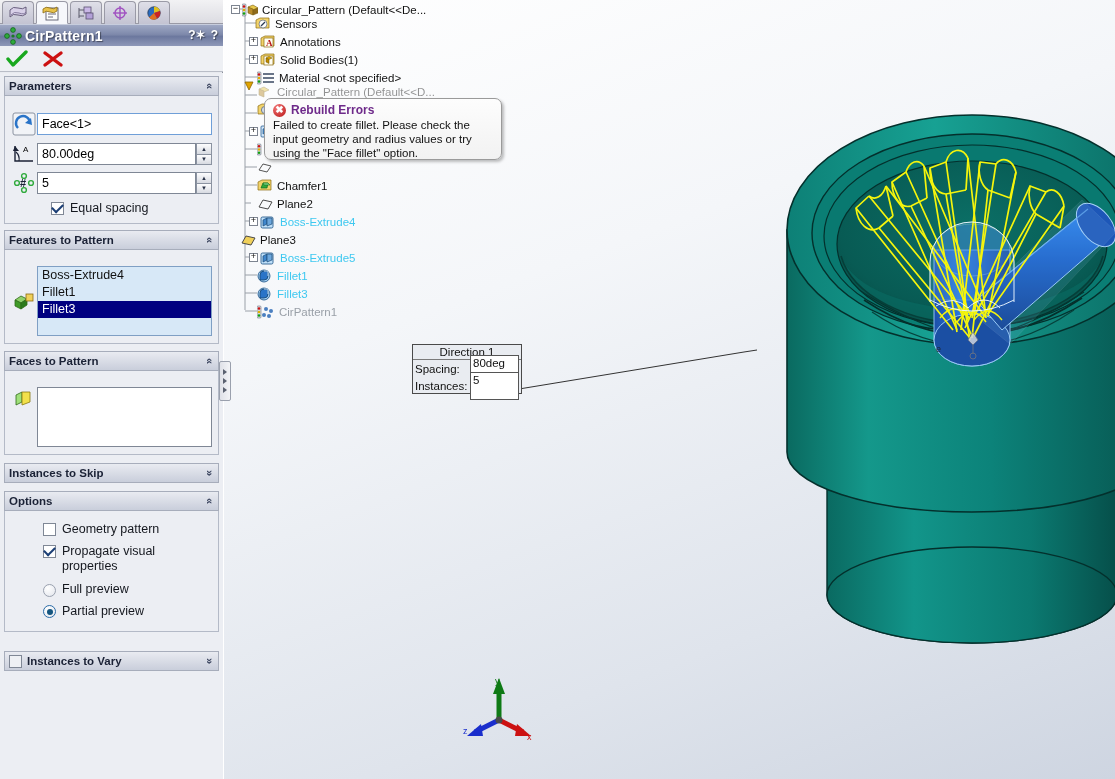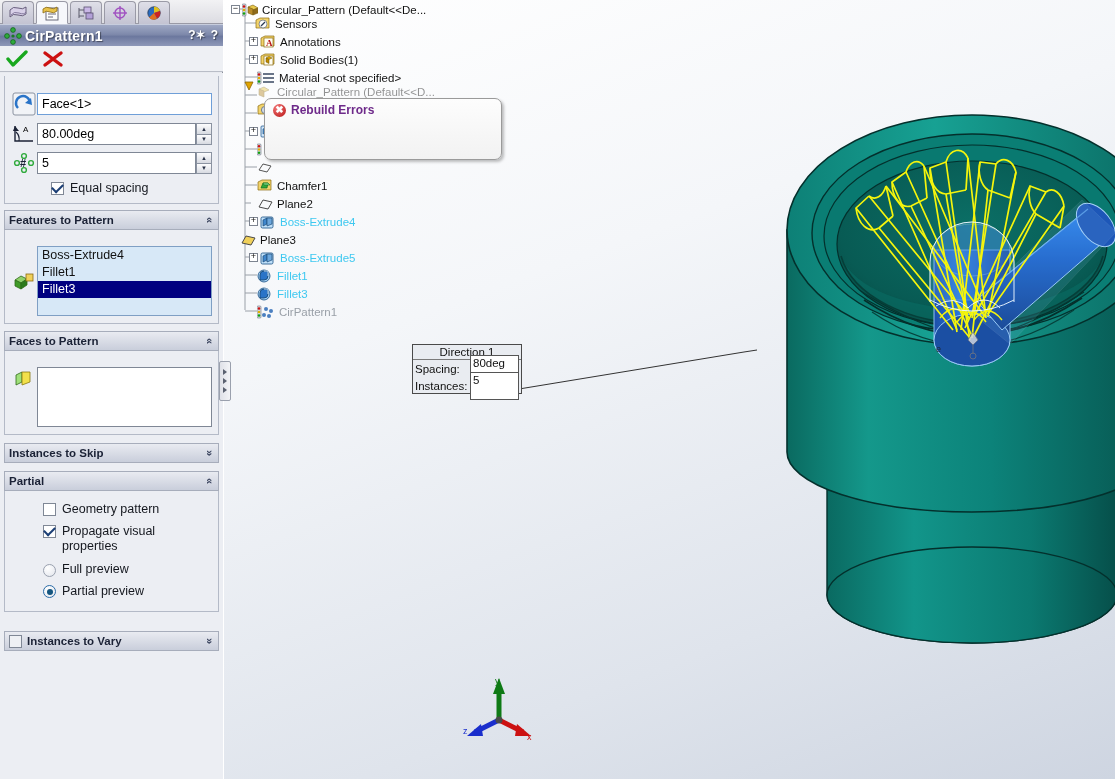--- a/index.html
+++ b/index.html
@@ -557,20 +557,25 @@
       </svg>
       <span class="tlabel grey">CirPattern1</span>
     </div>
   </div>
 
   <div id="rebuild-tip">
     <div class="tip-title">
       <span class="err-icon">✖</span>
       <span>Rebuild Errors</span>
     </div>
+    <div class="tip-body">
+      <div>Failed to create fillet.  Please check the</div>
+      <div>input geometry and radius values or try</div>
+      <div>using the "Face fillet" option.</div>
+    </div>
   </div>
 
   <div id="left-panel">
 
     <div id="tab-strip">
       <div class="pm-tab" style="left:2px;">
         <svg width="20" height="16">
           <path d="M2,5 q3,-4 8,-2 q5,2 8,-1 l0,7 q-3,3 -8,1 q-5,-2 -8,2 z" fill="#d8d0e8" stroke="#5a5070" stroke-width="0.9"></path>
           <path d="M3,10 q3,-4 8,-2 q5,2 7,-1" fill="none" stroke="#7a6f95" stroke-width="0.9"></path>
         </svg>
@@ -630,20 +635,24 @@
         <path d="M2,9 L7,15 L20,2" fill="none" stroke="#18a81e" stroke-width="3.4" stroke-linecap="round" stroke-linejoin="round"></path>
       </svg>
       <svg width="22" height="18">
         <path d="M3,3 L19,15 M19,3 L3,15" fill="none" stroke="#cc1111" stroke-width="3.4" stroke-linecap="round"></path>
       </svg>
     </div>
 
     <div id="pm-body">
 
       <div class="pm-group">
+        <div class="pm-group-header">
+          <span class="gh-label">Parameters</span>
+          <span class="chev" style="transform:translateY(-50%) rotate(90deg);">«</span>
+        </div>
         <div class="pm-group-body">
           <div class="row">
             <span class="sel-icon">
               <svg width="24" height="24">
                 <rect x="1" y="1" width="22" height="22" rx="2" fill="#f1f3f7" stroke="#8b93a1" stroke-width="1"></rect>
                 <path d="M6,16 A7,7 0 1 1 18,11" fill="none" stroke="#2a74c8" stroke-width="2.4"></path>
                 <polygon points="19,6 20,13 13,11" fill="#2a74c8"></polygon>
               </svg>
             </span>
             <span class="field blue">Face&lt;1&gt;</span>
@@ -730,21 +739,21 @@
 
       <div class="pm-group" style="margin-top:8px;">
         <div class="pm-group-header">
           <span class="gh-label">Instances to Skip</span>
           <span class="chev" style="transform:translateY(-50%) rotate(90deg);">»</span>
         </div>
       </div>
 
       <div class="pm-group" style="margin-top:8px;">
         <div class="pm-group-header">
-          <span class="gh-label">Partial</span>
+          <span class="gh-label">Options</span>
           <span class="chev" style="transform:translateY(-50%) rotate(90deg);">«</span>
         </div>
         <div class="pm-group-body" style="padding-left:38px;padding-top:9px;padding-bottom:12px;">
           <div class="cb-row" style="margin-bottom:7px;">
             <span class="checkbox"></span>
             <span class="cb-label">Geometry pattern</span>
           </div>
           <div class="cb-row" style="margin-bottom:8px;">
             <span class="checkbox checked"></span>
             <span class="cb-label" style="max-width:130px;">Propagate visual properties</span>

